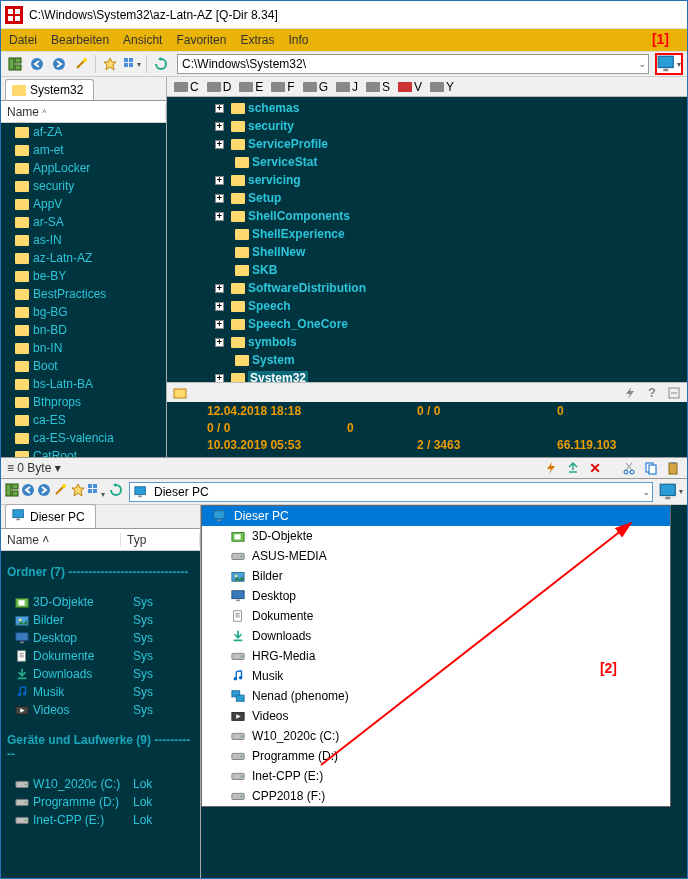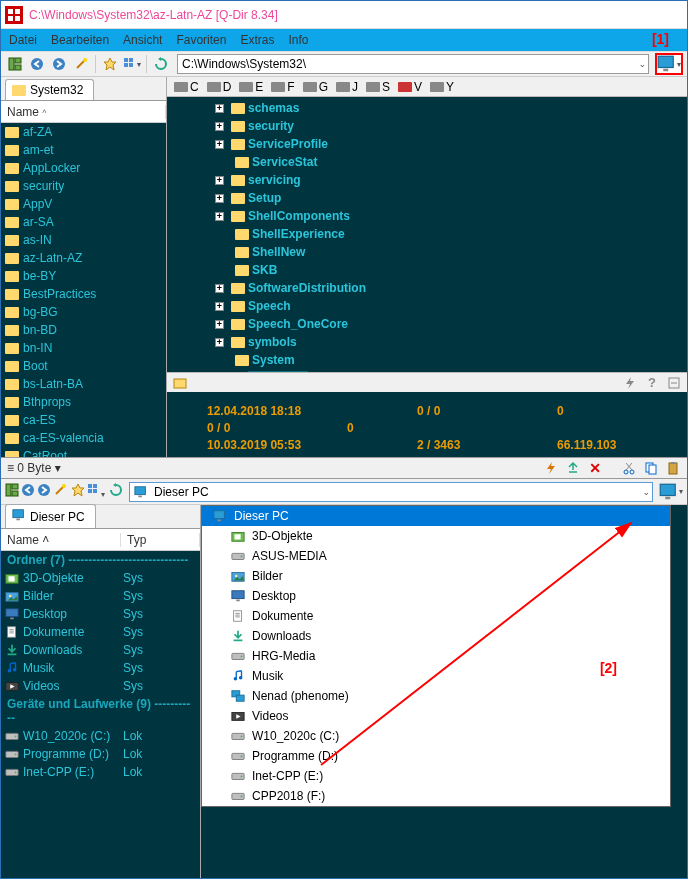--- a/index.html
+++ b/index.html
@@ -1,25 +1,25 @@
 <!DOCTYPE html>
 <html><head>
 <meta charset="utf-8">
 <style>
 * { box-sizing: border-box; margin: 0; padding: 0; font-family: 'Segoe UI', Tahoma, sans-serif; font-size: 12px; }
 body { background: #c8d8e8; width: 688px; height: 879px; overflow: hidden; border: 1px solid #2a6eb5; }
 
 .titlebar { background: #fff; height: 28px; display: flex; align-items: center; padding: 0 4px; border-bottom: 1px solid #ddd; position: relative; }
 .titlebar .app-icon { width: 18px; height: 18px; background: #cc0000; display: inline-flex; align-items: center; justify-content: center; margin-right: 6px; }
 .titlebar .app-icon svg { width: 14px; height: 14px; }
-.titlebar .title-text { color: #ec4899; font-size: 12px; }
+.titlebar .title-text { color: #000000; font-size: 12px; }
 
 .annotation { position: absolute; color: #ff0000; font-weight: bold; font-size: 14px; z-index: 100; pointer-events: none; }
 
-.menubar { background: #0ea5e9; height: 22px; display: flex; align-items: center; padding: 0 8px; gap: 14px; }
+.menubar { background: #eab308; height: 22px; display: flex; align-items: center; padding: 0 8px; gap: 14px; }
 .menubar span { color: #333; cursor: default; }
 
 .toolbar { background: #f0f0f0; height: 26px; display: flex; align-items: center; padding: 0 4px; gap: 2px; border-top: 1px solid #ddd; border-bottom: 1px solid #ccc; }
 .toolbar .tbtn { width: 20px; height: 20px; display: inline-flex; align-items: center; justify-content: center; border: 1px solid transparent; border-radius: 2px; }
 .toolbar .sep { width: 1px; height: 18px; background: #ccc; margin: 0 2px; }
 .toolbar .addressbar { flex: 1; height: 20px; border: 1px solid #999; background: #fff; margin: 0 4px; display: flex; align-items: center; padding: 0 4px; font-size: 12px; position: relative; }
 .toolbar .addressbar .drop { position: absolute; right: 2px; color: #555; font-size: 9px; }
 .toolbar .monitor-btn { width: 28px; height: 22px; border: 2px solid #ff0000; display: inline-flex; align-items: center; justify-content: center; background: #fff; }
 
 .pane-wrap { display: flex; height: 380px; }
@@ -31,38 +31,38 @@
 .tab .folder-ico { width: 14px; height: 11px; background: #ffd96e; border-radius: 1px; }
 
 .col-header { background: #fff; height: 22px; display: flex; align-items: center; border-bottom: 1px solid #ccc; }
 .col-header .col { padding: 0 6px; border-right: 1px solid #ddd; color: #333; display: flex; align-items: center; gap: 3px; }
 .col-header .sortarrow { font-size: 8px; color: #666; }
 
 .file-list { flex: 1; overflow-y: auto; background: #003540; }
 .file-list::-webkit-scrollbar { width: 16px; }
 .file-list::-webkit-scrollbar-track { background: #f0f0f0; }
 .file-list::-webkit-scrollbar-thumb { background: #c0c0c0; border: 1px solid #a0a0a0; }
-.file-row { display: flex; align-items: center; padding: 1px 4px; gap: 4px; color: #2bc5d9; height: 18px; cursor: default; }
+.file-row { display: flex; align-items: center; padding: 1px 14px; gap: 4px; color: #2bc5d9; height: 18px; cursor: default; }
 .file-row .folder-ico { width: 14px; height: 11px; background: #ffd96e; border-radius: 1px; flex-shrink: 0; }
 
 .drive-strip { background: #f0f0f0; height: 20px; display: flex; align-items: center; padding: 0 4px; gap: 2px; border-bottom: 1px solid #bbb; font-size: 11px; }
 .drive-strip .drv { display: inline-flex; align-items: center; gap: 2px; padding: 0 3px; cursor: default; }
 .drive-strip .disk-ico { width: 14px; height: 10px; background: #888; border-radius: 1px; }
 
 .tree-area { flex: 1; overflow-y: auto; background: #003540; padding: 2px 0; }
 .tree-row { display: flex; align-items: center; height: 18px; color: #2bc5d9; font-weight: bold; padding-left: 64px; gap: 3px; cursor: default; }
 .tree-row .exp { width: 9px; height: 9px; border: 1px solid #888; background: #fff; color: #000; font-size: 9px; line-height: 7px; text-align: center; margin-left: -16px; margin-right: 4px; }
 .tree-row .folder-ico { width: 14px; height: 11px; background: #ffd96e; border-radius: 1px; flex-shrink: 0; }
 .tree-row.selected span.label { background: #0c6b7a; color: #fff; padding: 0 2px; }
 
 .statusbar-mid { background: #f0f0f0; height: 20px; border-top: 1px solid #bbb; display: flex; align-items: center; padding: 0 6px; gap: 8px; font-size: 11px; color: #555; }
 .statusbar-mid .spacer { flex: 1; }
 .statusbar-mid .ico { width: 14px; height: 14px; display: inline-flex; align-items: center; justify-content: center; color: #888; }
 
-.details-rows { background: #003540; color: #ec9b00; font-weight: bold; font-size: 12px; padding: 12px 0 2px 40px; }
+.details-rows { background: #003540; color: #ec9b00; font-weight: bold; font-size: 12px; padding: 2px 0 2px 40px; }
 .details-rows .drow { display: flex; height: 17px; }
 .details-rows .drow > div { min-width: 130px; }
 .details-rows .drow > div.c2 { min-width: 60px; }
 
 .mid-status { background: #f0f0f0; height: 22px; display: flex; align-items: center; padding: 0 6px; gap: 6px; border-top: 1px solid #999; border-bottom: 1px solid #999; font-size: 11px; color: #333; }
 .mid-status .spacer { flex: 1; }
 .mid-status .ico { width: 16px; height: 16px; display:inline-flex; align-items:center; justify-content:center; }
 
 
 .lower { display: flex; flex-direction: column; height: 401px; }
@@ -71,21 +71,21 @@
 .lower-toolbar .addressbar2 .pc-ico { width: 16px; height: 14px; margin-right: 4px; display:inline-flex; }
 .lower-toolbar .addressbar2 .drop { position: absolute; right: 2px; color: #555; font-size: 9px; }
 .lower-toolbar .monitor2 { width: 24px; height: 20px; display: inline-flex; align-items:center; justify-content:center; }
 
 .lower-body { flex: 1; display: flex; position: relative; }
 .lower-left { width: 200px; background: #003540; display: flex; flex-direction: column; border-right: 1px solid #aaa; }
 .lower-right { flex: 1; background: #003540; position: relative; }
 
 .lower-left .file-row { color: #2bc5d9; }
 .lower-left .file-row .sys-ico { width: 14px; height: 12px; flex-shrink: 0; display: inline-flex; align-items: center; justify-content:center; }
-.lower-left .section { color: #1aa7bb; font-weight: bold; padding: 2px 6px; font-size: 12px; }
+.lower-left .section { color: #1aa7bb; font-weight: bold; padding: 14px 6px; font-size: 12px; }
 .lower-left .col-header2 { background: #fff; height: 22px; display: flex; align-items: center; border-bottom: 1px solid #ccc; }
 .lower-left .col-header2 .col { padding: 0 6px; border-right: 1px solid #ddd; color: #333; }
 
 .dropdown-panel { position: absolute; top: 0; left: 0; right: 16px; background: #fff; border: 1px solid #666; z-index: 50; }
 .dropdown-panel .dd-row { display: flex; align-items: center; height: 20px; padding: 0 8px 0 24px; gap: 6px; font-size: 12px; cursor: default; }
 .dropdown-panel .dd-row.sel { background: #0078d7; color: #fff; }
 .dropdown-panel .dd-row .ico { width: 16px; height: 14px; flex-shrink: 0; display:inline-flex; align-items:center; justify-content:center; }
 
 .arrow-svg { position: absolute; z-index: 60; pointer-events: none; }
 

